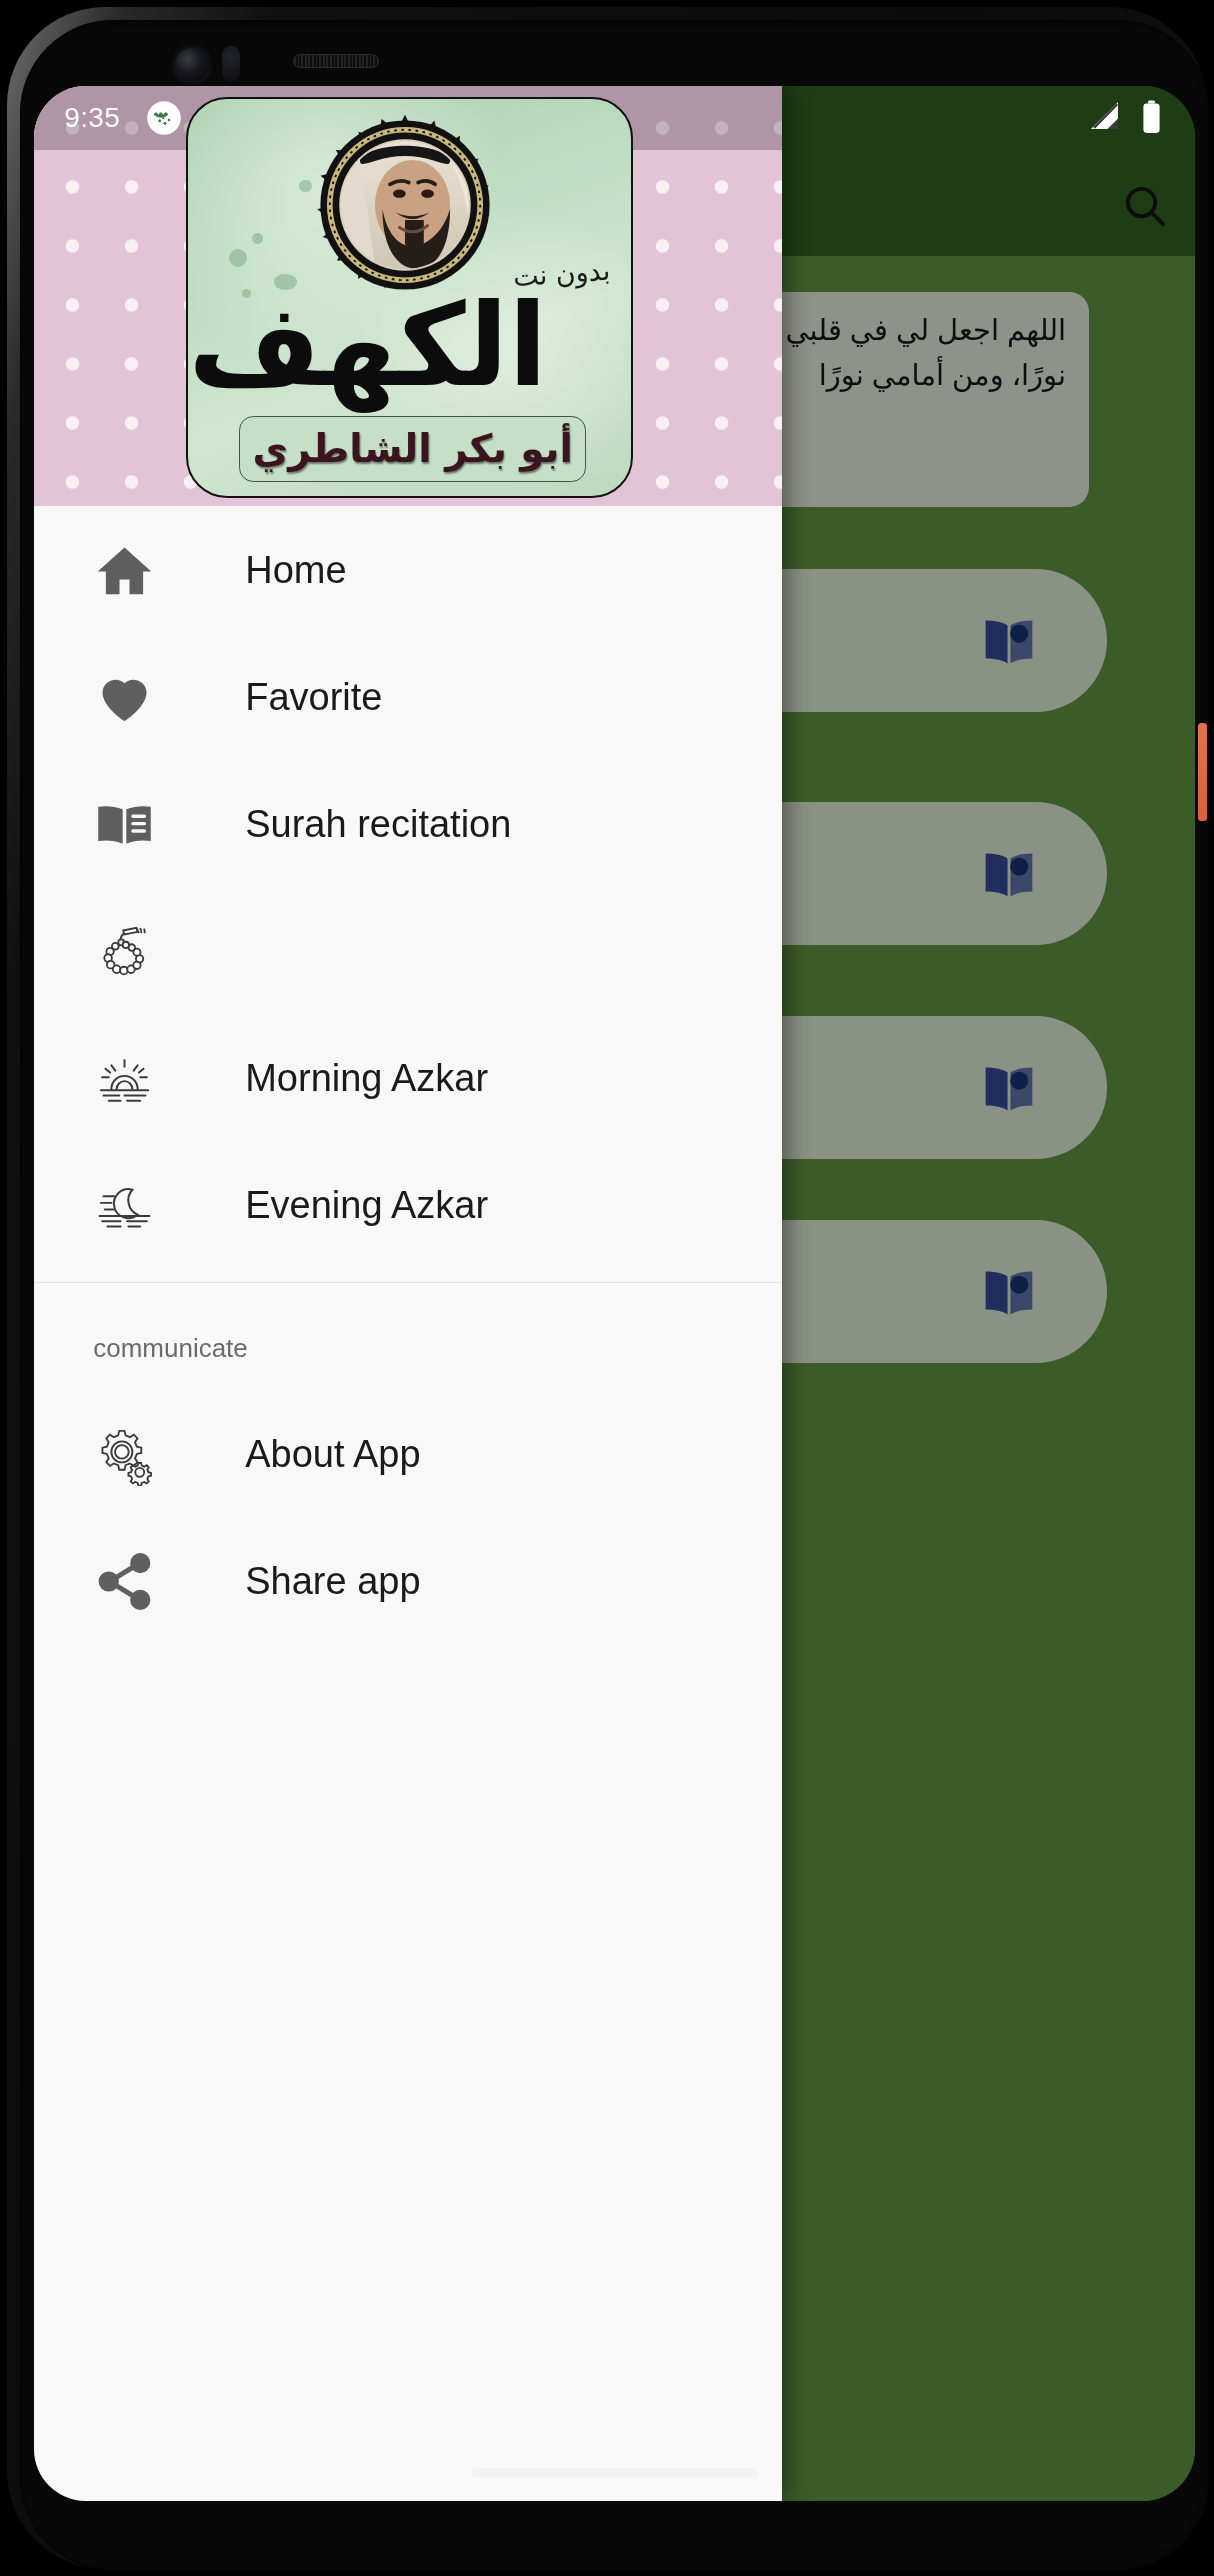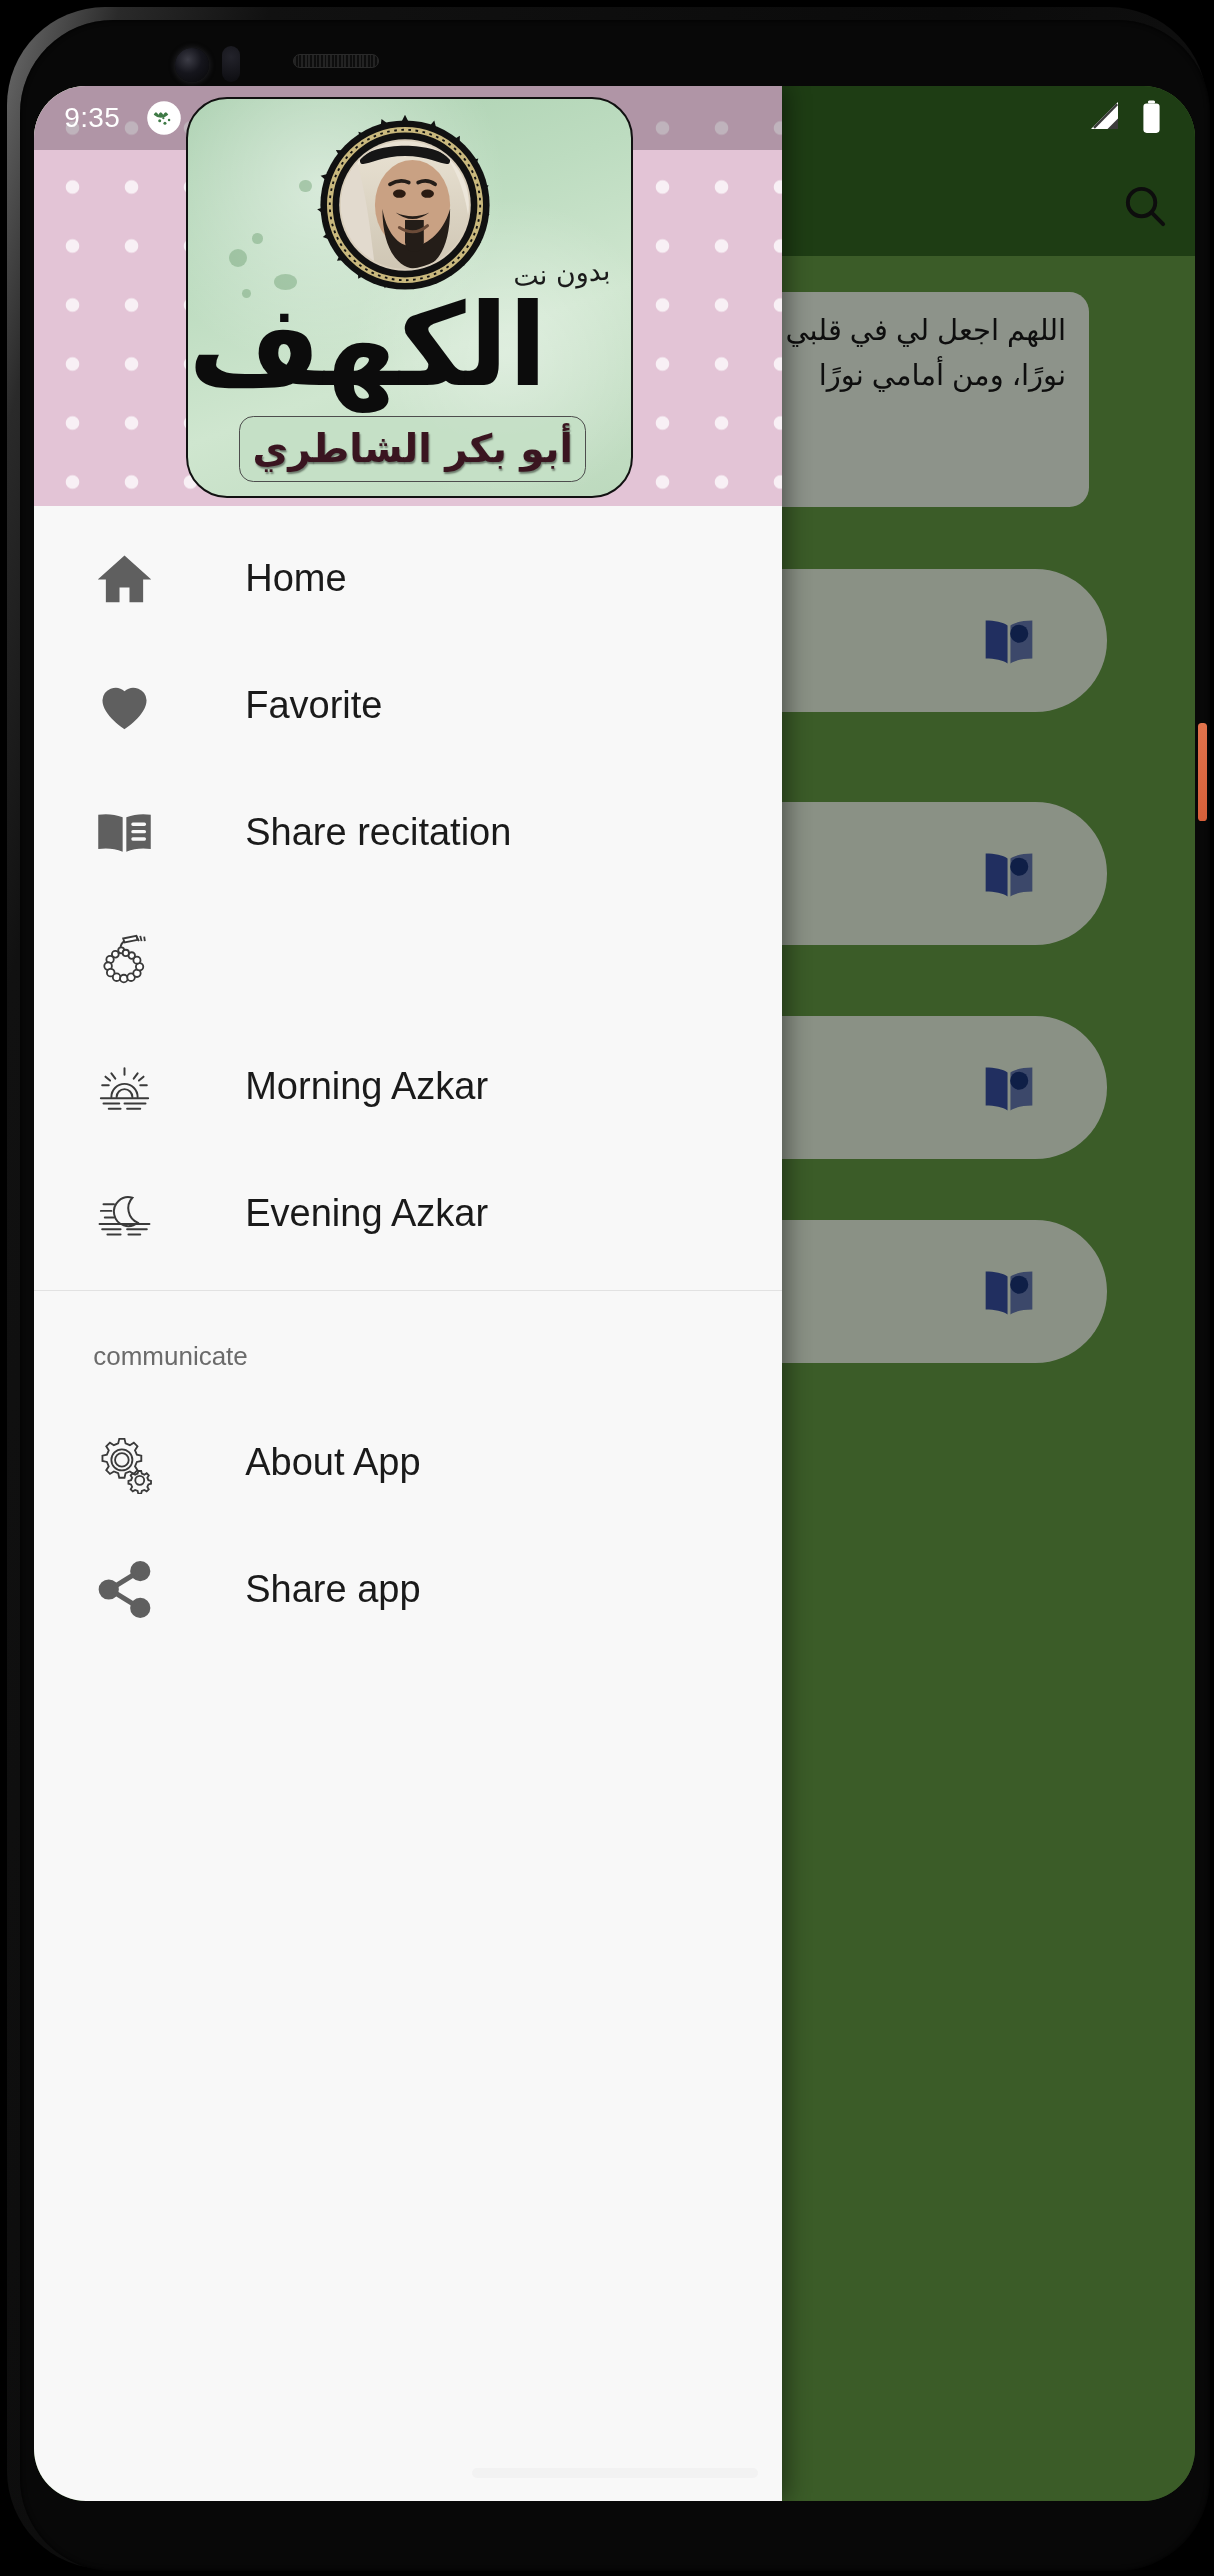--- a/index.html
+++ b/index.html
@@ -192,21 +192,21 @@
     border: 1.8px solid #4d4d4d;
     border-radius: 14.3px;
     display:flex; align-items:center; justify-content:center;
     font-family: "DejaVu Sans", sans-serif;
     font-size: 39px; font-weight: 700;
     color: #3a1520;
     direction: rtl;
     text-shadow: 0.9px 1.8px 1.8px rgba(0,0,0,.45);
   }
 
-  #drawer-menu { flex: 1; padding-top: 9px; overflow: hidden; }
+  #drawer-menu { flex: 1; padding-top: 1px; overflow: hidden; }
   .menu-item {
     display: flex; align-items: center;
     height: 127px;
     padding-left: 59px;
   }
   .menu-icon {
     width: 63px; height: 63px; flex-shrink: 0;
     display:flex; align-items:center; justify-content:center;
   }
   .menu-icon svg { width: 100%; height: 100%; }
@@ -423,21 +423,21 @@
             <svg viewBox="0 0 24 24" fill="#5f5f5f">
               <path d="M2 5.2c3.2-.4 6.3-.2 9.3 1v13.1c-3-1.2-6.1-1.4-9.3-1z"></path>
               <path d="M22 5.2c-3.2-.4-6.3-.2-9.3 1v13.1c3-1.2 6.1-1.4 9.3-1z"></path>
               <g fill="#f8f8f8">
                 <rect x="14.6" y="8.2" width="5.6" height="1.3" rx=".6"></rect>
                 <rect x="14.6" y="11" width="5.6" height="1.3" rx=".6"></rect>
                 <rect x="14.6" y="13.8" width="5.6" height="1.3" rx=".6"></rect>
               </g>
             </svg>
           </span>
-          <span class="menu-label">Share recitation</span>
+          <span class="menu-label">Surah recitation</span>
         </div>
 
         <div class="menu-item">
           <span class="menu-icon">
             <svg viewBox="0 0 48 48" fill="none" stroke="#3a3a3a" stroke-width="1.4">
 
               <path d="M23 8 l10 -2 l1 3 l-10 2 z" fill="#fff"></path>
               <path d="M24 10 q-3 2 -3 5"></path>
               <path d="M33 6 l2 4 M36 6 l1 4 M39 6.5 l.5 3.5"></path>
 

